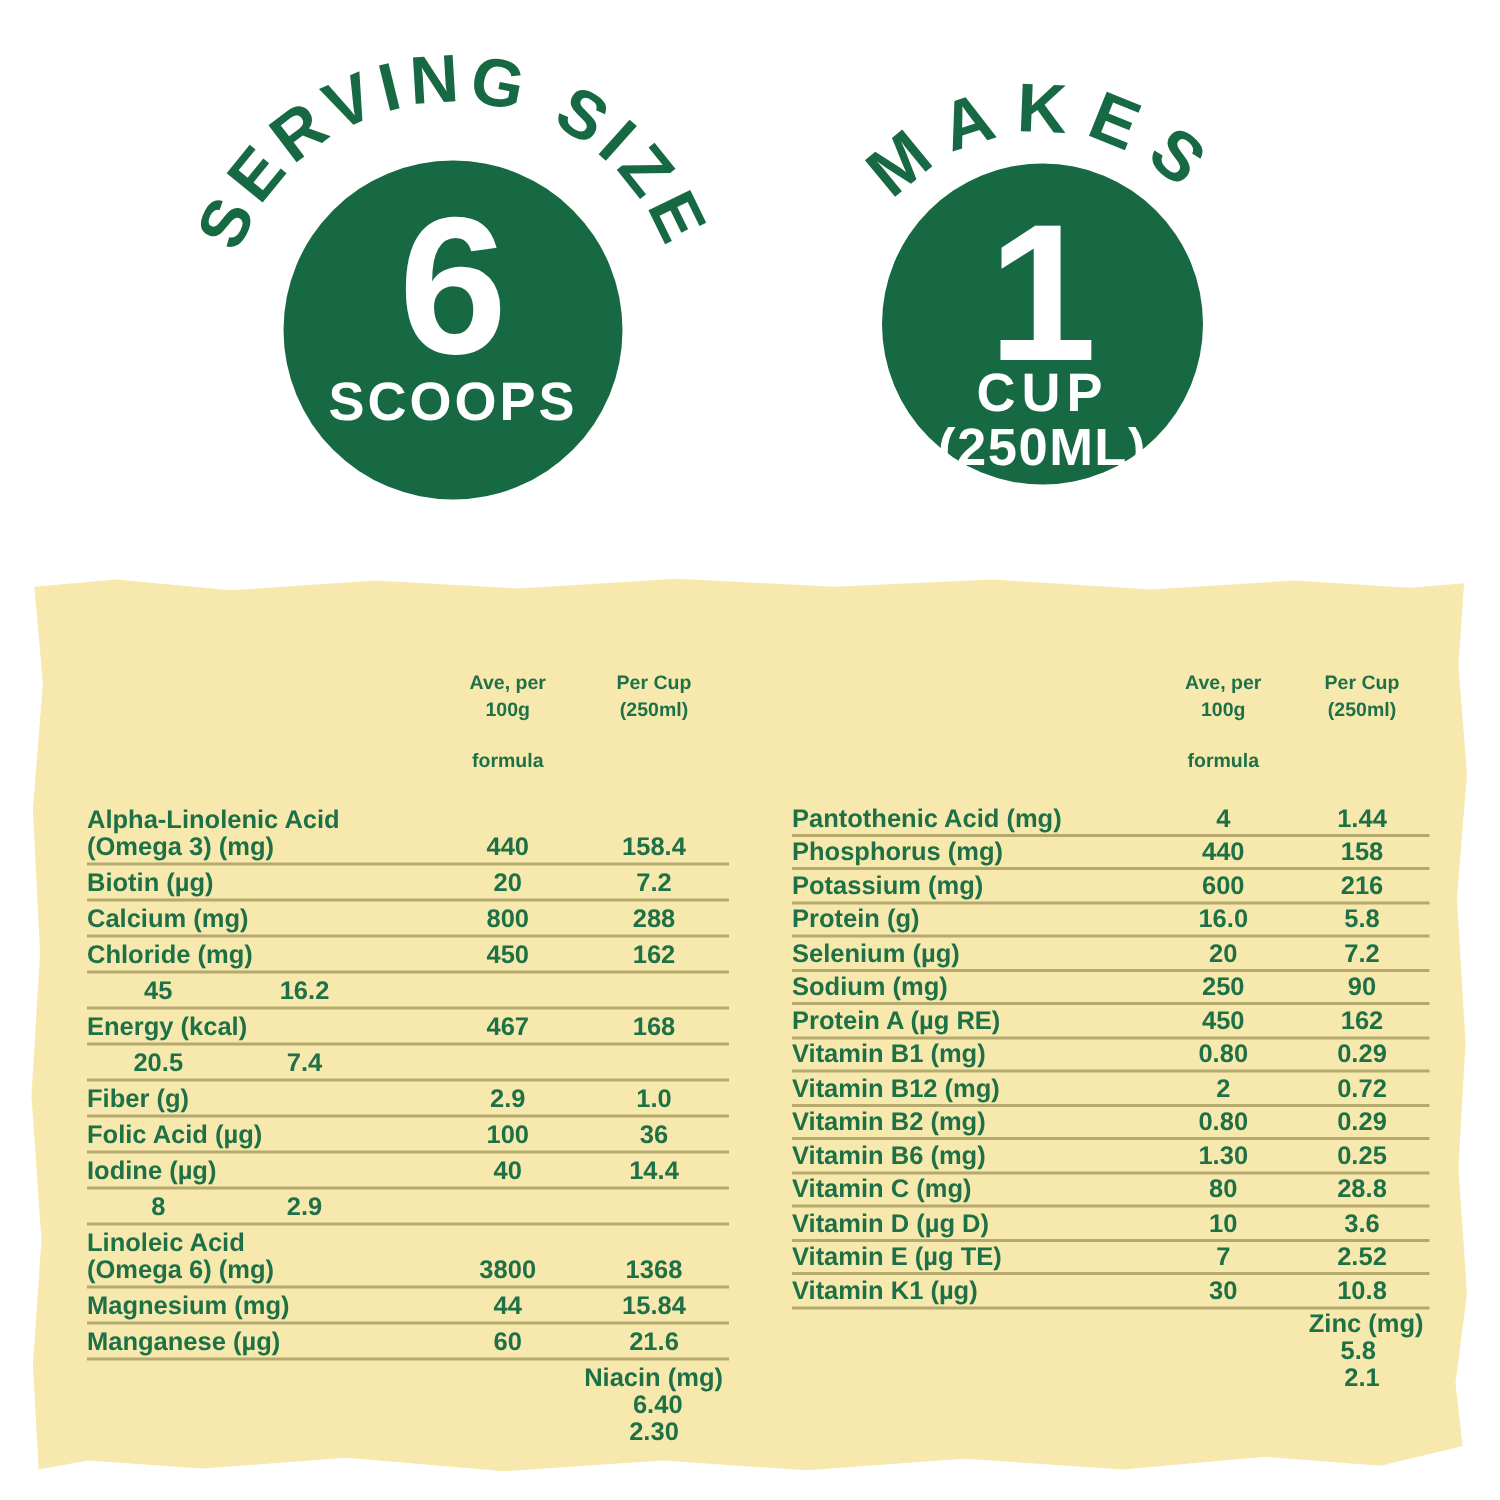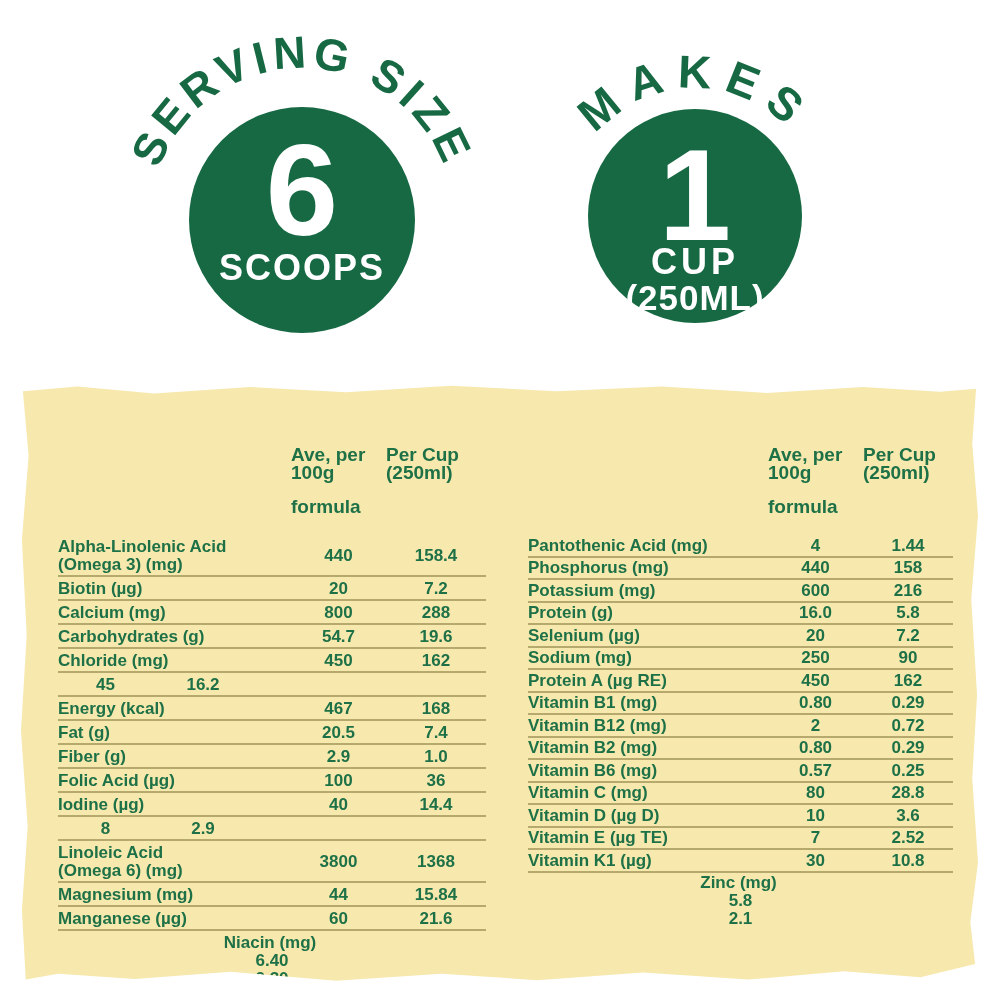--- a/index.html
+++ b/index.html
@@ -33,29 +33,29 @@
   }
   .ntable{
     position:absolute;top:62px;
     color:var(--text-green,#1e7147);
     font-weight:700;font-size:17px;line-height:18px;
   }
   .ntable.left{left:38px;width:428px;--rpt:2.5px;--rpb:1.5px;}
   .ntable.right{left:508px;width:425px;--rpt:1.5px;--rpb:1px;}
   .thead{display:flex;align-items:flex-start;}
   .thead .sp{flex:1;}
-  .hcol{font-size:19px;line-height:18px;}
+  .hcol{text-align:center;font-size:13px;line-height:18px;}
   .hcol .hgap{margin-top:16px;}
   .ntable.left .c1{width:95px;}
   .ntable.left .c2{width:100px;}
   .ntable.right .c1{width:95px;}
   .ntable.right .c2{width:90px;}
   .rows{margin-top:19px;}
   .trow{
-    display:flex;align-items:center;
+    display:flex;align-items:flex-end;
     padding:var(--rpt,2px) 0 var(--rpb,1px) 0;
     border-bottom:2px solid var(--divider,#b5a96d);
   }
   .trow:last-child{border-bottom:none;flex-direction:column;}
   .trow .tlabel{flex:1;padding-right:4px;}
   .trow .tval{text-align:center;}
 </style>
 </head>
 <body>
 
@@ -109,40 +109,34 @@
           <div class="tlabel">Biotin (µg)</div>
           <div class="tval c1">20</div>
           <div class="tval c2">7.2</div>
         </div>
         <div class="trow">
           <div class="tlabel">Calcium (mg)</div>
           <div class="tval c1">800</div>
           <div class="tval c2">288</div>
         </div>
         <div class="trow">
-          <div class="tlabel">Carbohydrates (g)</div>
-          <div class="tval c1">54.7</div>
-          <div class="tval c2">19.6</div>
-        </div>
-        <div class="trow">
           <div class="tlabel">Chloride (mg)</div>
           <div class="tval c1">450</div>
           <div class="tval c2">162</div>
         </div>
         <div class="trow">
           <div class="tval c1">45</div>
           <div class="tval c2">16.2</div>
         </div>
         <div class="trow">
           <div class="tlabel">Energy (kcal)</div>
           <div class="tval c1">467</div>
           <div class="tval c2">168</div>
         </div>
         <div class="trow">
-          <div class="tlabel">Fat (g)</div>
           <div class="tval c1">20.5</div>
           <div class="tval c2">7.4</div>
         </div>
         <div class="trow">
           <div class="tlabel">Fiber (g)</div>
           <div class="tval c1">2.9</div>
           <div class="tval c2">1.0</div>
         </div>
         <div class="trow">
           <div class="tlabel">Folic Acid (µg)</div>
@@ -240,21 +234,21 @@
           <div class="tval c1">2</div>
           <div class="tval c2">0.72</div>
         </div>
         <div class="trow">
           <div class="tlabel">Vitamin B2 (mg)</div>
           <div class="tval c1">0.80</div>
           <div class="tval c2">0.29</div>
         </div>
         <div class="trow">
           <div class="tlabel">Vitamin B6 (mg)</div>
-          <div class="tval c1">0.57</div>
+          <div class="tval c1">1.30</div>
           <div class="tval c2">0.25</div>
         </div>
         <div class="trow">
           <div class="tlabel">Vitamin C (mg)</div>
           <div class="tval c1">80</div>
           <div class="tval c2">28.8</div>
         </div>
         <div class="trow">
           <div class="tlabel">Vitamin D (µg D)</div>
           <div class="tval c1">10</div>

